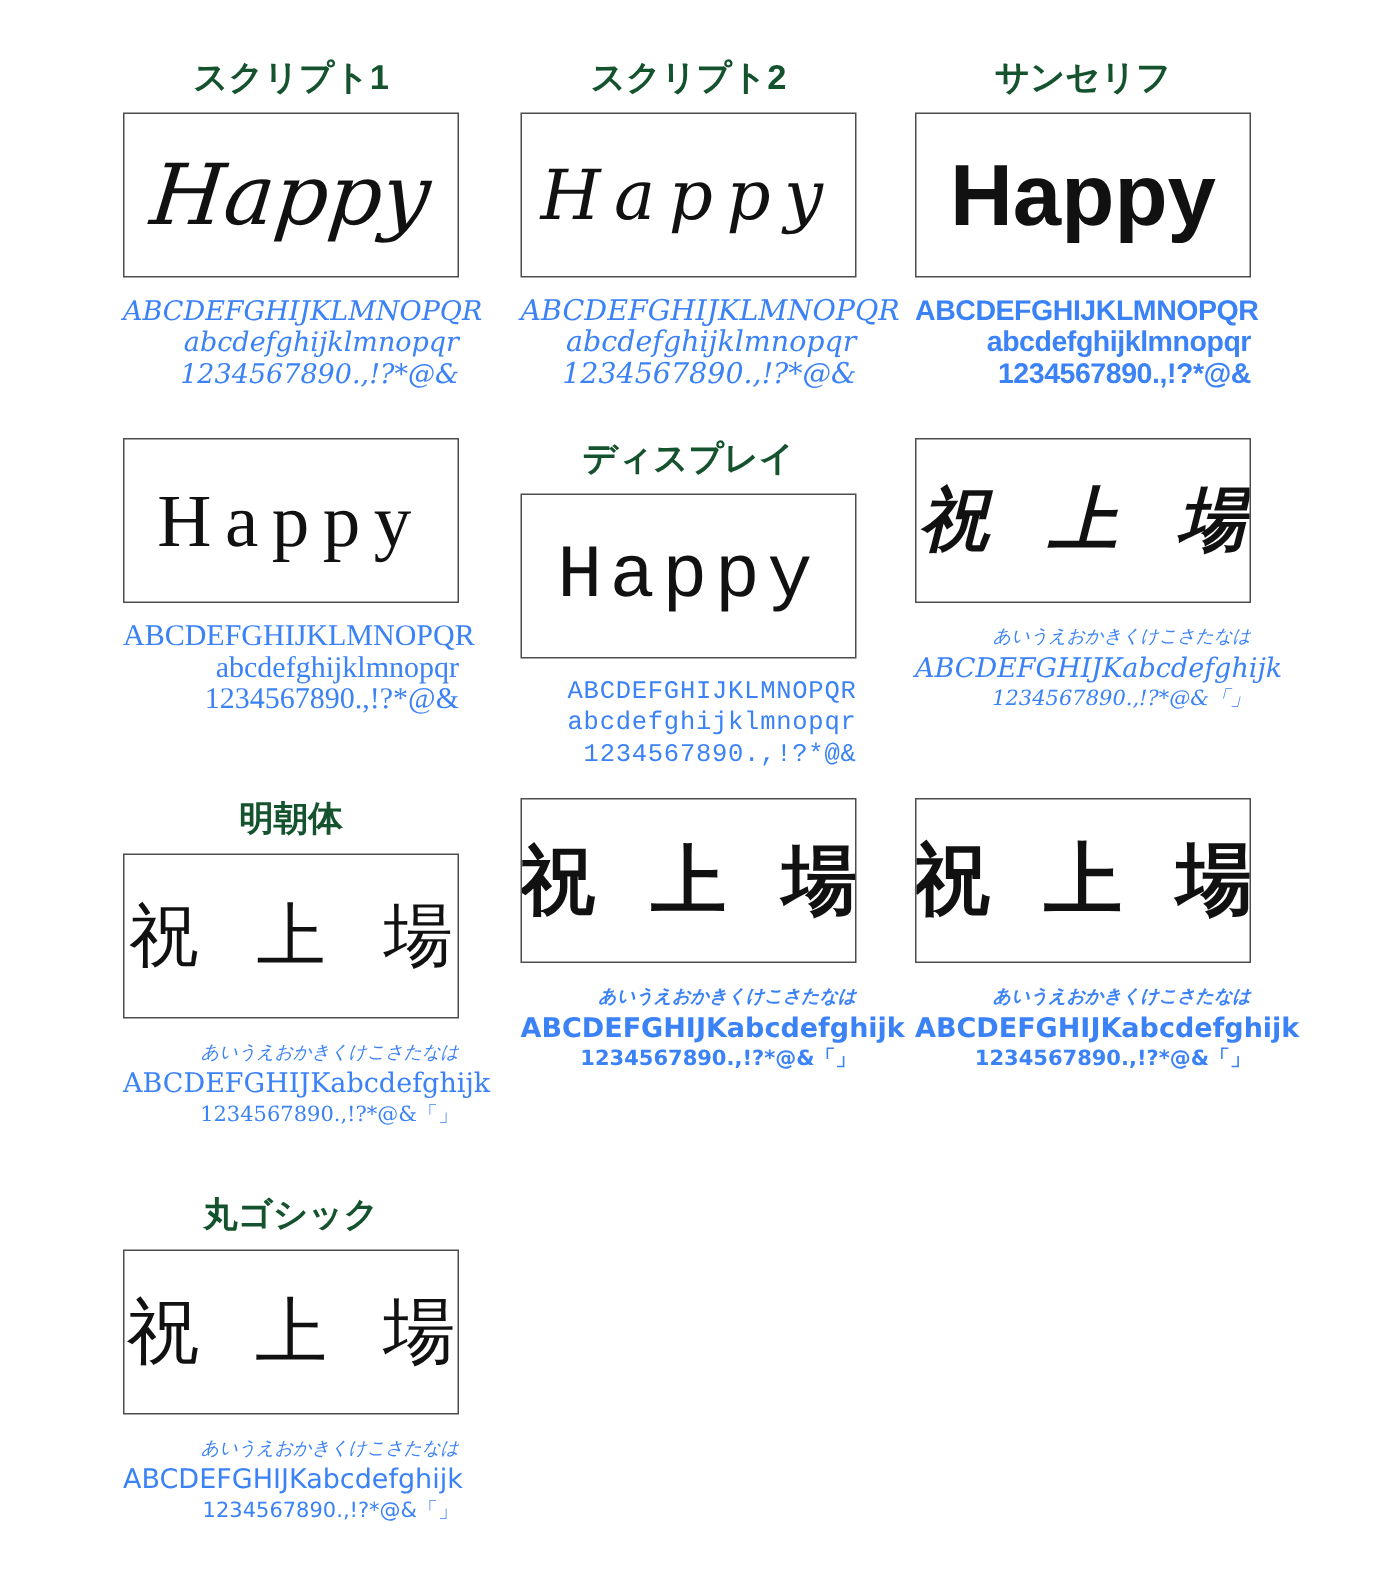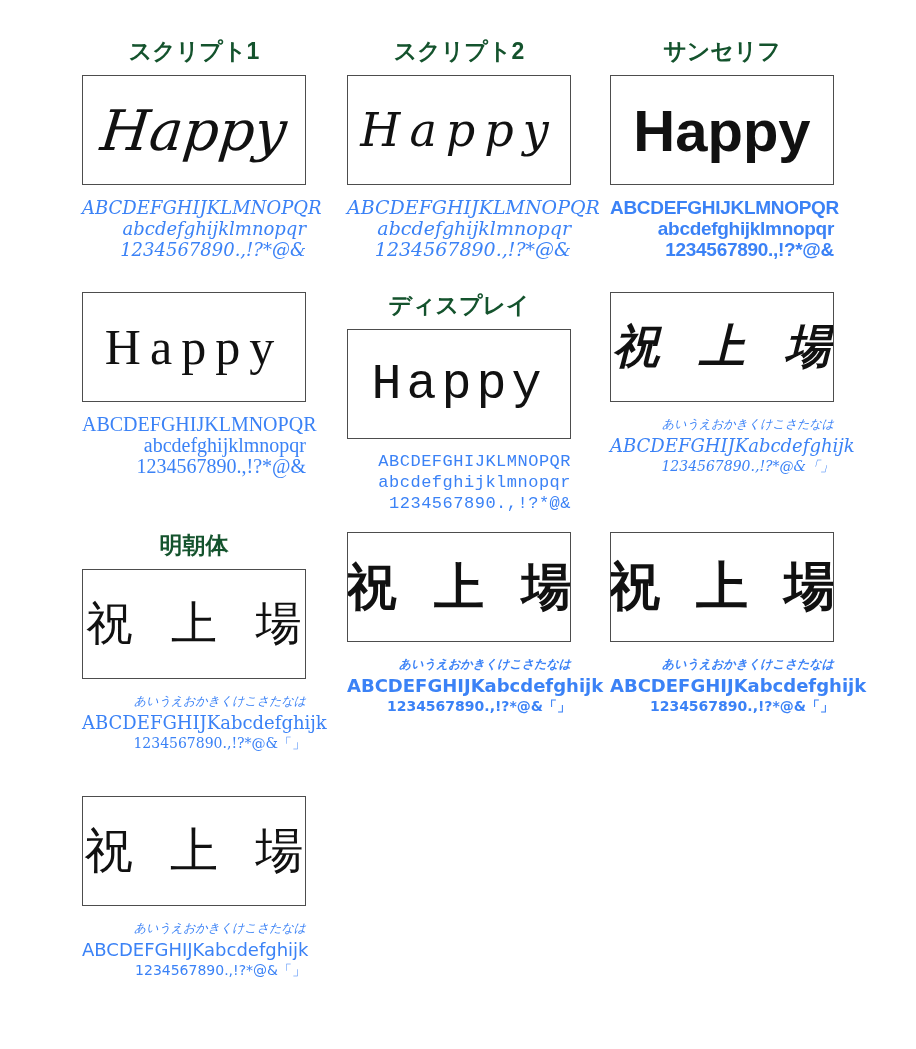--- a/index.html
+++ b/index.html
@@ -179,20 +179,21 @@
       <span class="preview">祝 上 場</span>
     </div>
     <div class="lines">
       <div class="ln0">あいうえおかきくけこさたなは</div>
       <div class="ln1">ABCDEFGHIJKabcdefghijk</div>
       <div class="ln2">1234567890.,!?*@&amp;「」</div>
     </div>
   </div>
 
   <div class="cell f9 c0 r3 jp">
+    <div class="title">丸ゴシック</div>
     <div class="box">
       <span class="preview">祝 上 場</span>
     </div>
     <div class="lines">
       <div class="ln0">あいうえおかきくけこさたなは</div>
       <div class="ln1">ABCDEFGHIJKabcdefghijk</div>
       <div class="ln2">1234567890.,!?*@&amp;「」</div>
     </div>
   </div>
 

